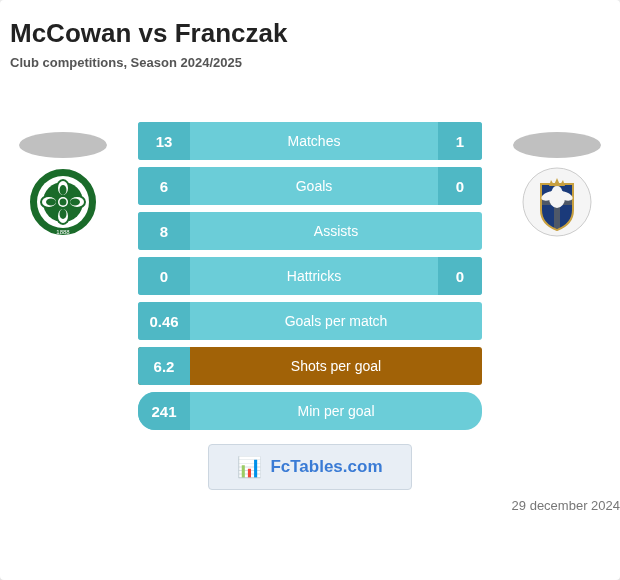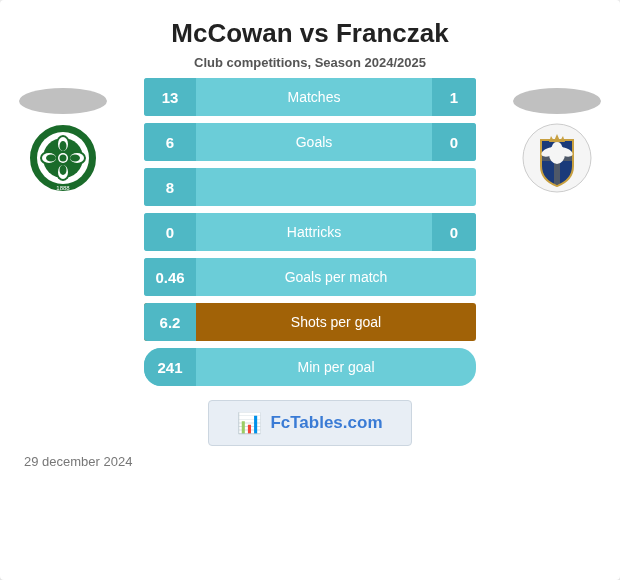--- a/index.html
+++ b/index.html
@@ -13,21 +13,20 @@
     }
     .card {
       background: #fff;
       width: 620px;
       min-height: 580px;
       padding: 0 0 20px 0;
       border-radius: 4px;
       box-shadow: 0 2px 8px rgba(0,0,0,0.15);
     }
     .header {
-      text-align: center;
       padding: 18px 10px 8px;
     }
     .header h1 {
       font-size: 26px;
       font-weight: bold;
       color: #222;
       margin-bottom: 6px;
     }
     .header .subtitle {
       font-size: 13px;
@@ -98,40 +97,40 @@
     .fctables-banner .banner-icon {
       font-size: 20px;
       color: #3a7bd5;
     }
     .fctables-banner .banner-text {
       font-size: 17px;
       font-weight: bold;
       color: #3a7bd5;
     }
     .footer-date {
-      text-align: left;
+      text-align: right;
       color: #777;
       font-size: 13px;
       margin-top: 4px;
-      padding-left: 24px;
     }
     
     .celtic-logo {
       width: 72px;
       height: 72px;
     }
     .stjohnstone-logo {
       width: 72px;
       height: 72px;
     }
     .outer-wrap {
       display: flex;
       flex-direction: row;
       padding: 0 8px;
-      gap: 18px;
+      gap: 12px;
+      margin-top: 44px;
     }
     .left-col {
       width: 110px;
       display: flex;
       flex-direction: column;
       align-items: center;
       justify-content: flex-start;
       padding-top: 10px;
       gap: 8px;
     }
@@ -221,20 +220,21 @@
         <div class="stat-label">Matches</div>
         <div class="stat-right-val">1</div>
       </div>
       <div class="stat-row row2">
         <div class="stat-left-val">6</div>
         <div class="stat-label">Goals</div>
         <div class="stat-right-val">0</div>
       </div>
       <div class="stat-row row3">
         <div class="stat-left-val">8</div>
+        <div class="stat-label">Assists</div>
       </div>
       <div class="stat-row row4">
         <div class="stat-left-val">0</div>
         <div class="stat-label">Hattricks</div>
         <div class="stat-right-val">0</div>
       </div>
       <div class="stat-row row5">
         <div class="stat-left-val">0.46</div>
         <div class="stat-label">Goals per match</div>
       </div>

